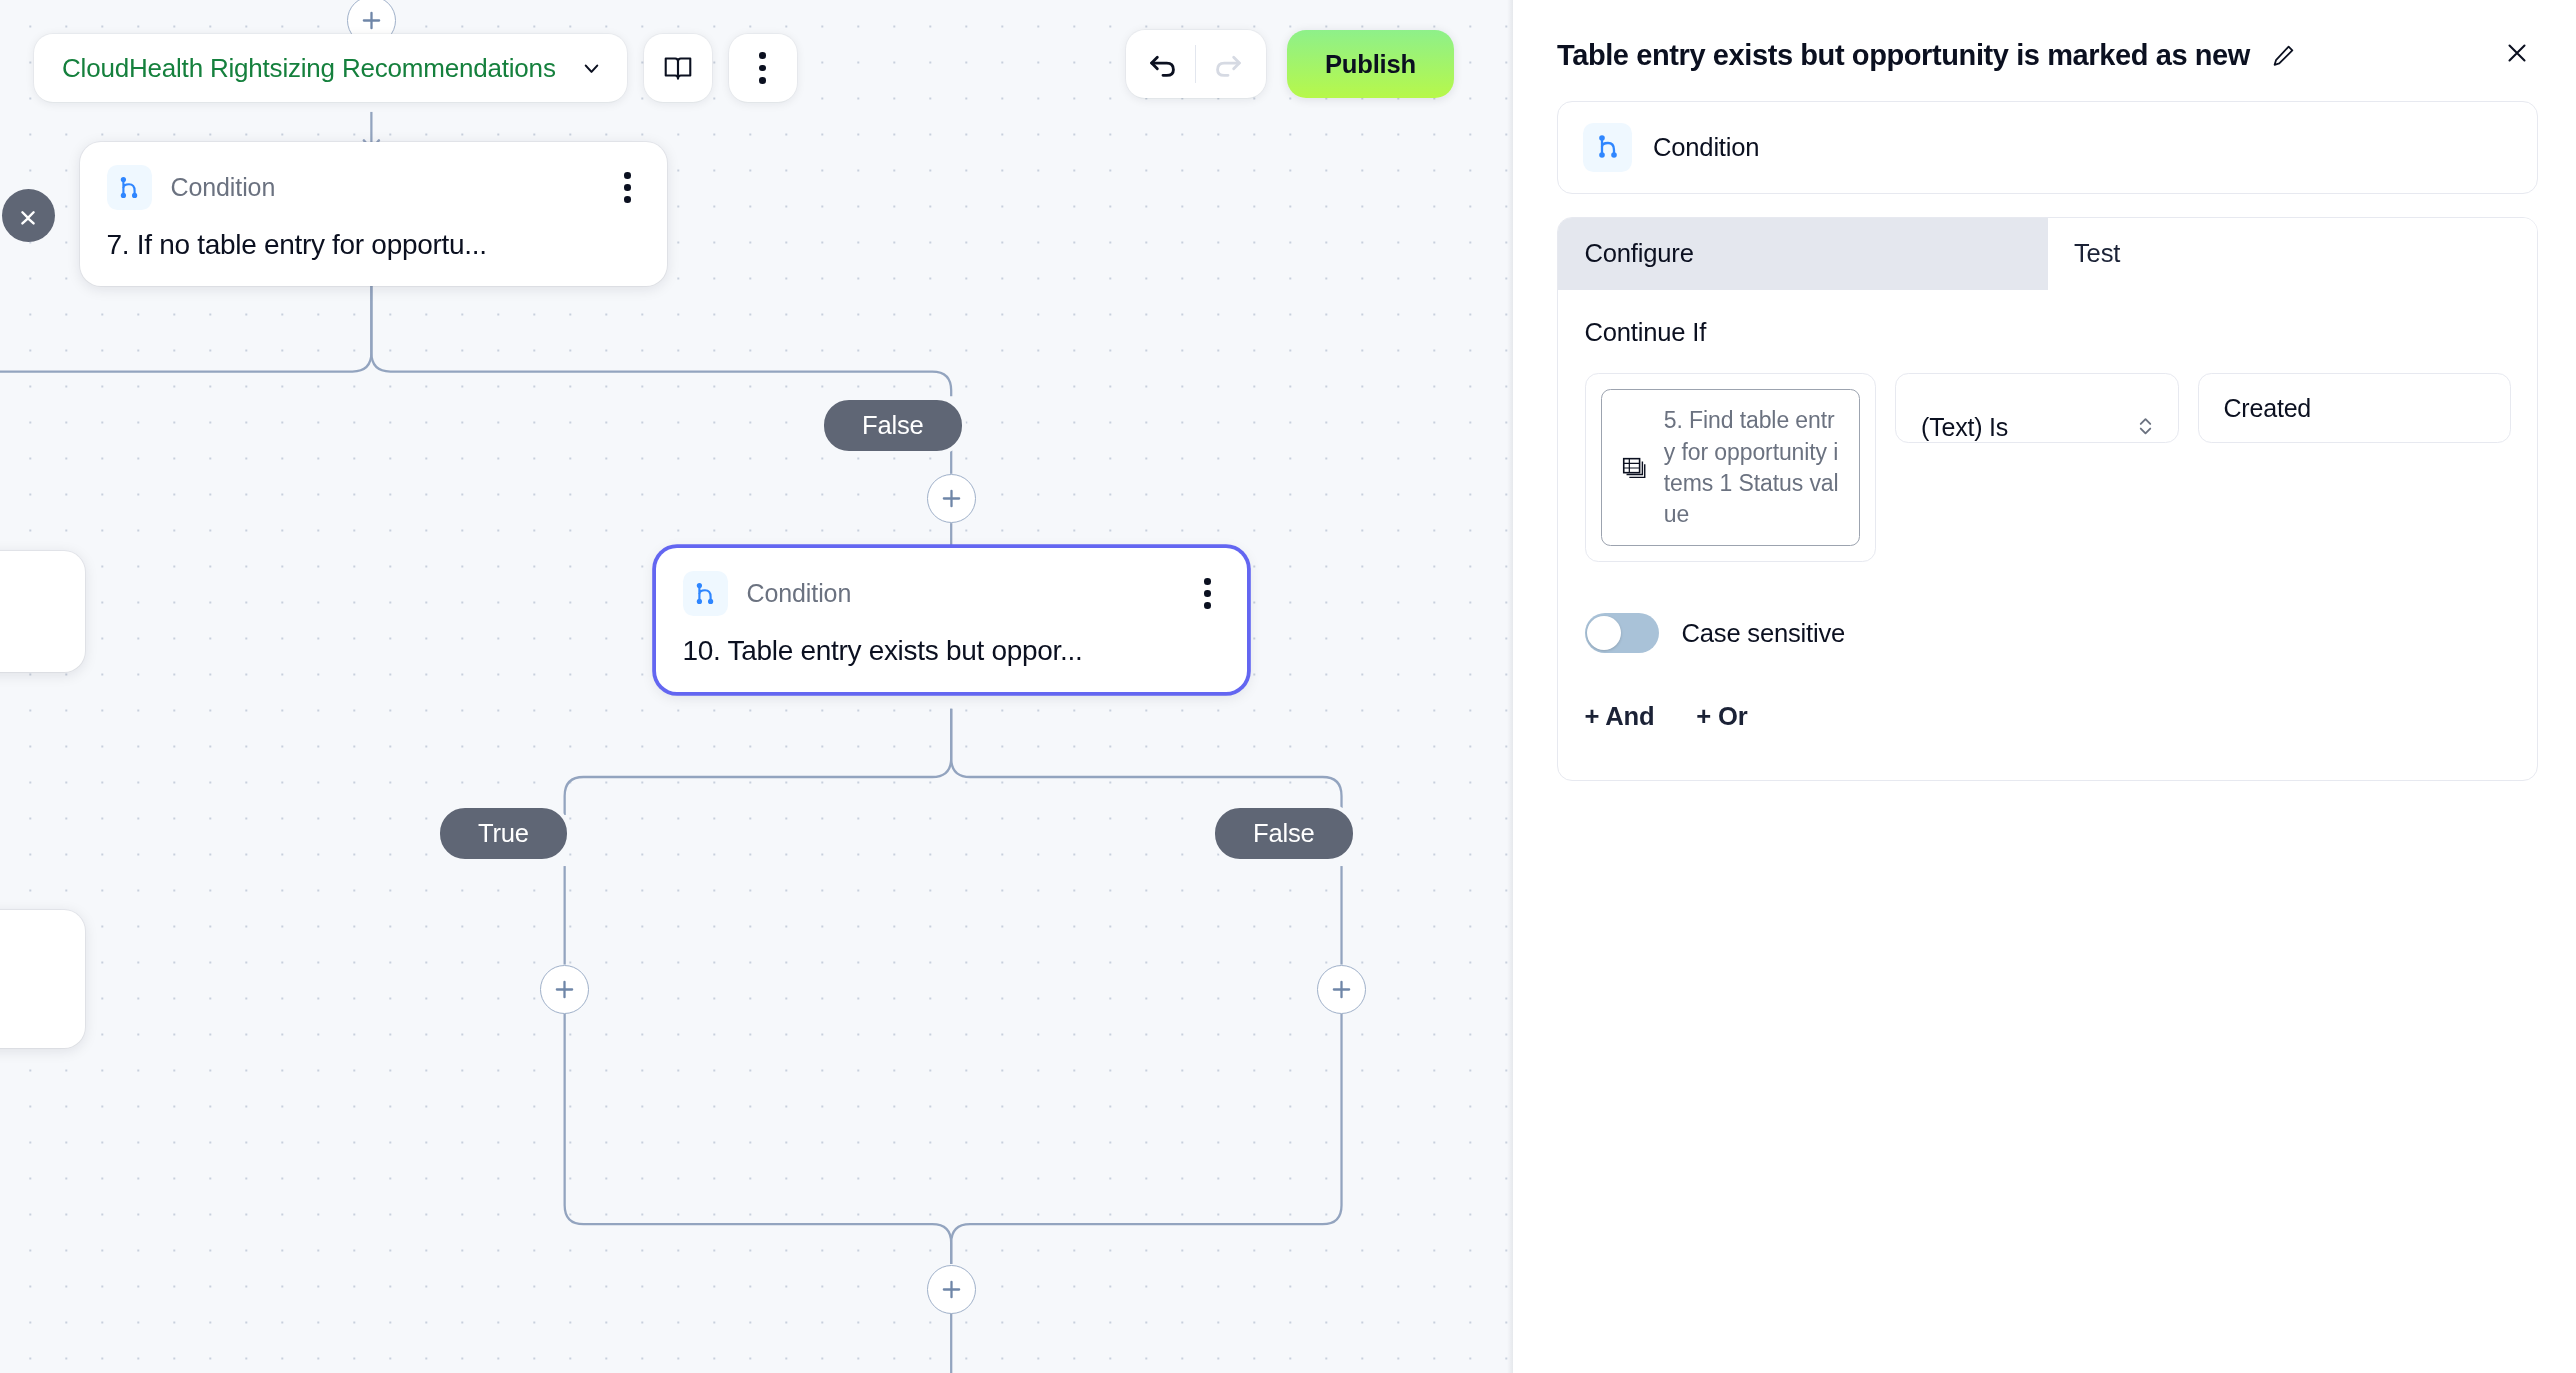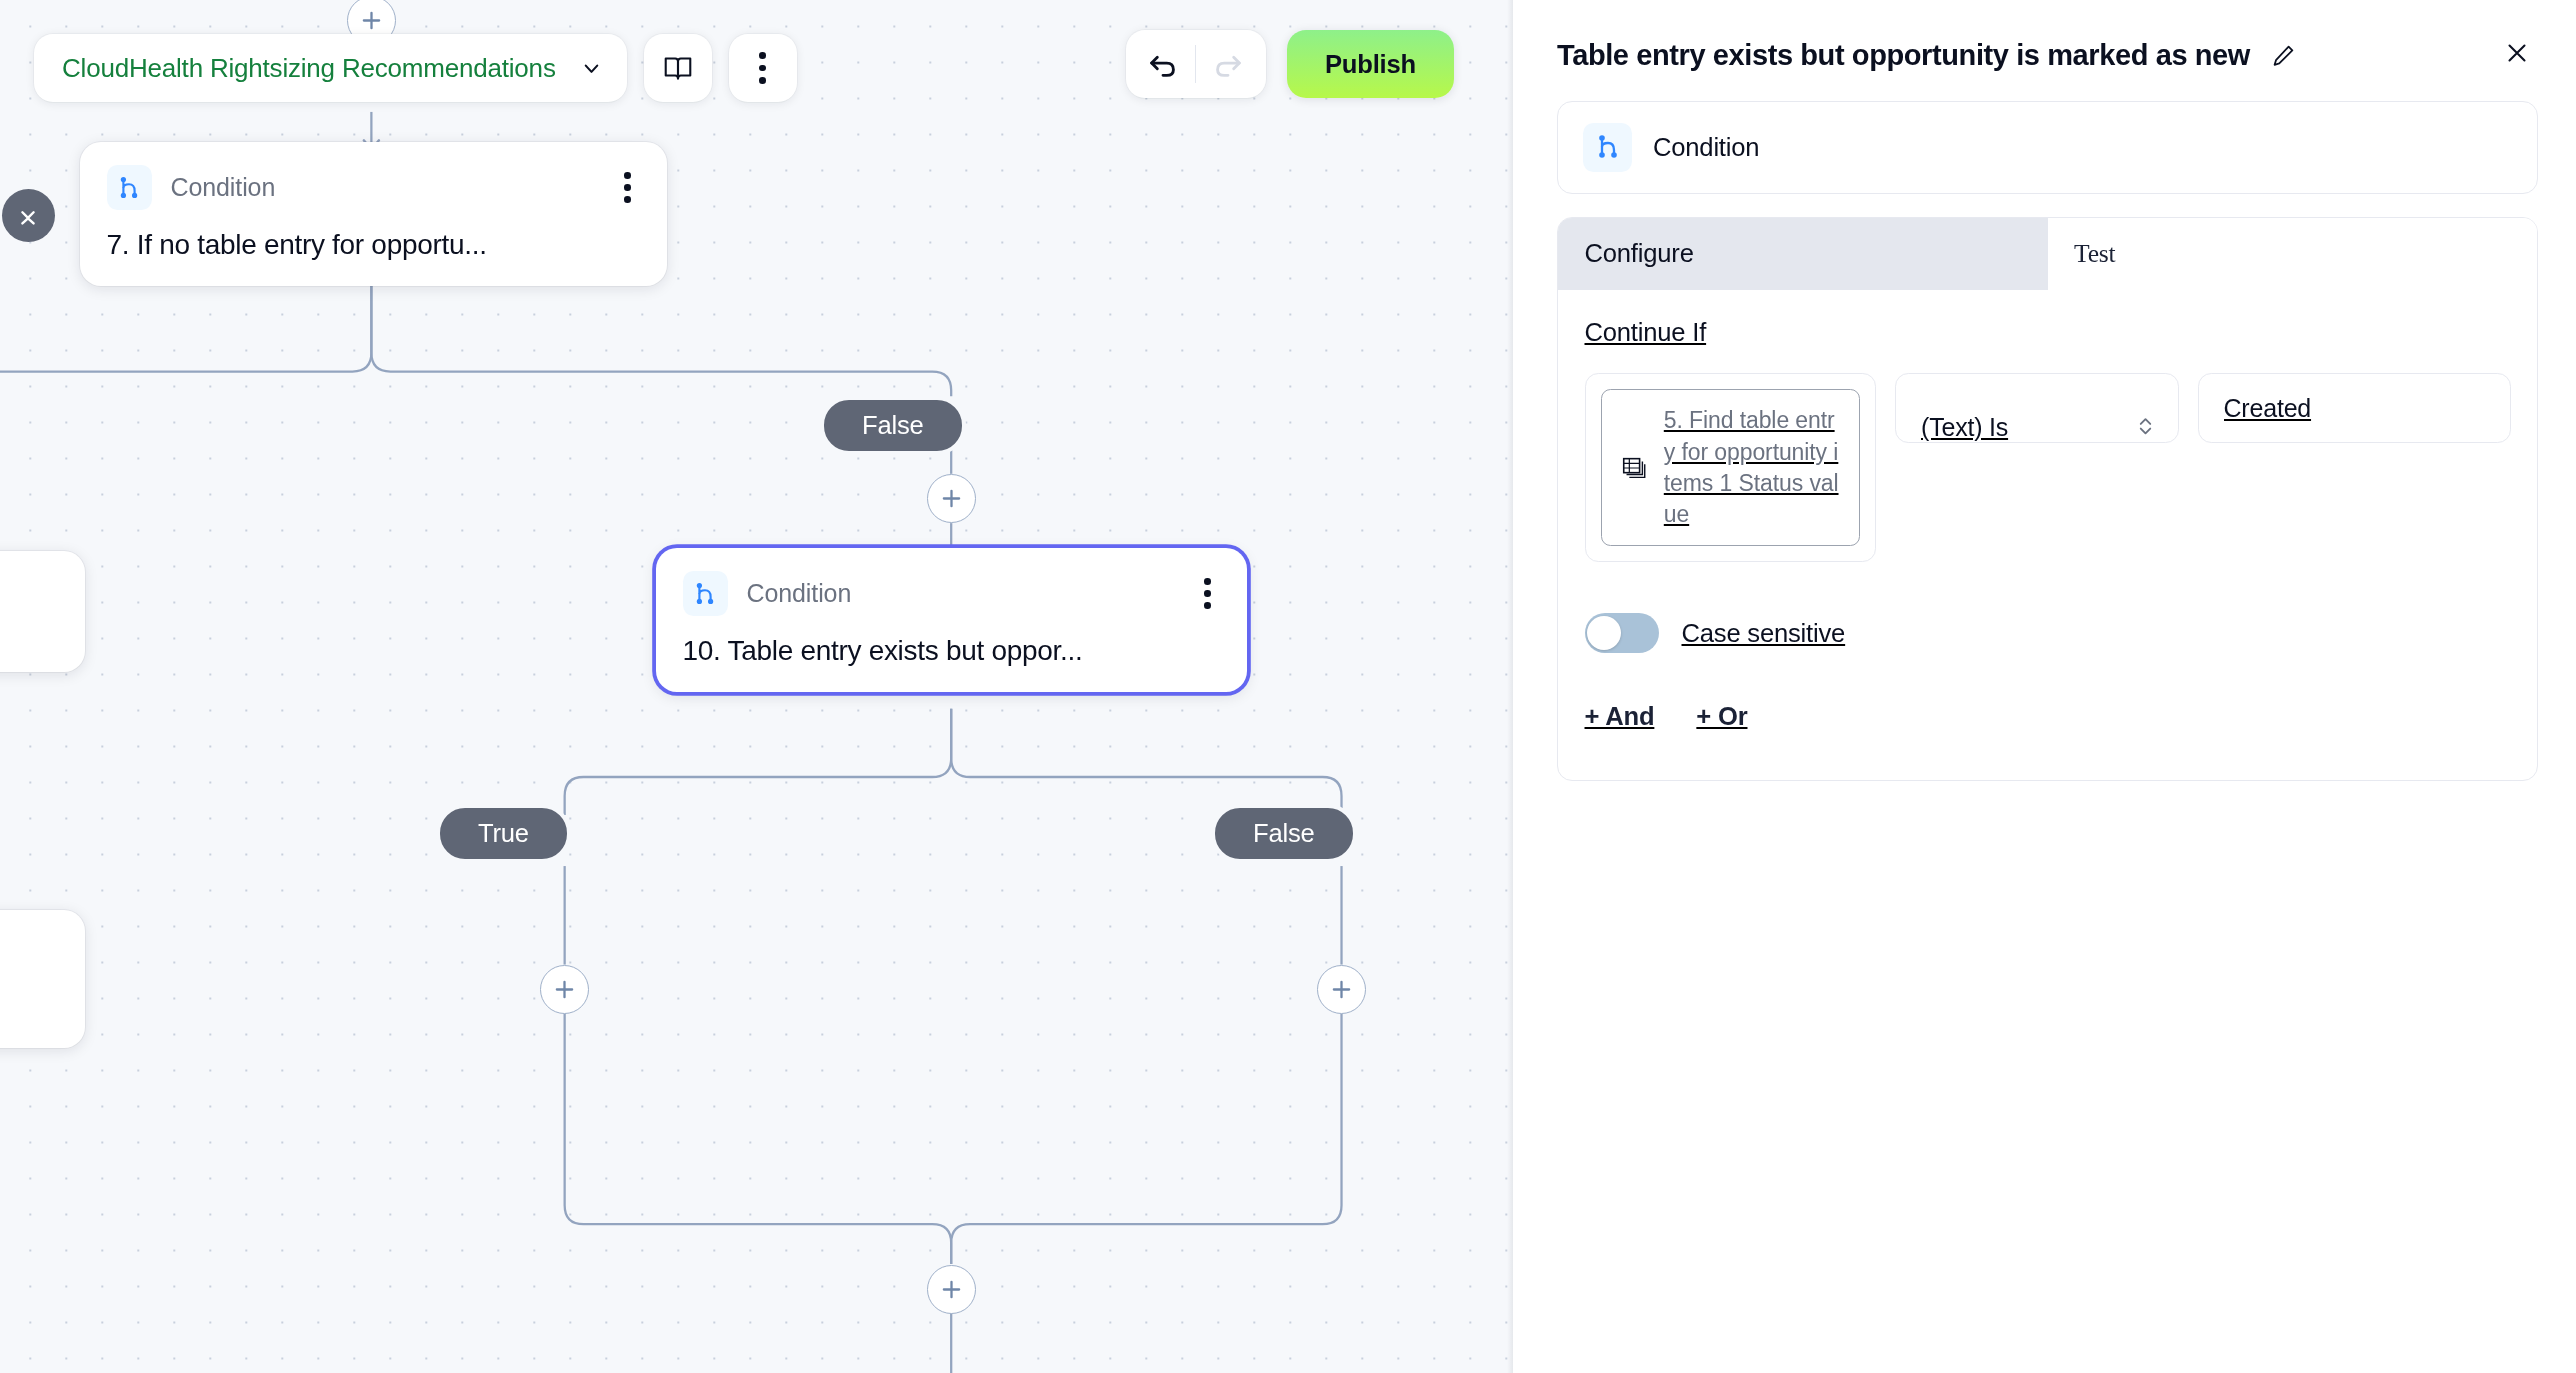--- a/index.html
+++ b/index.html
@@ -124,23 +124,23 @@
   .info-title { font-size: 25.6px; color: #0b1020; letter-spacing: -0.2px; }
   .info-sub { font-size: 23px; color: #6b7280; margin-top: 5.7px; letter-spacing: -0.1px; }
 
   .config-card {
     margin-top: 23px; border: 1.4px solid #e7e9f0; border-radius: 15px; overflow: hidden; background: #fff;
   }
   .tabs { display: flex; }
   .tab { flex: 1 1 50%; height: 72px; display: flex; align-items: center; padding-left: 26.5px;
          font-size: 25.6px; color: #0b1020; letter-spacing: -0.2px; cursor: pointer; background:#fff; }
   .tab.active { background: #e4e7ee; }
-  .tab.inactive { color: #1b2236; font-family: Liberation Serif, serif; }
-
-  .panel-body { padding: 28px 26.5px 49px 26.5px; text-decoration: underline; }
+  .tab.inactive { color: #1b2236; }
+
+  .panel-body { padding: 28px 26.5px 49px 26.5px; }
   .section-label { font-size: 25.6px; color: #0b1020; letter-spacing: -0.2px; }
 
   .cond-row { display: flex; align-items: flex-start; gap: 19px; margin-top: 26.5px; }
   .token-box { border: 1.4px solid #e7e9f0; border-radius: 13.3px; padding: 15px; width: 313px; }
   .token-inner { border: 1.4px solid #9ca3af; border-radius: 9.5px; padding: 13.3px 15px; display: flex; align-items: center; gap: 13.3px; min-height: 157px; }
   .token-icon { flex: 0 0 34px; display: flex; align-items: center; justify-content: center; }
   .token-text { font-size: 23px; line-height: 1.36; color: #6b7280; word-break: break-all; letter-spacing: -0.1px; }
 
   .select-box {
     border: 1.4px solid #e7e9f0; border-radius: 13.3px; height: 70px; width: 303px;

